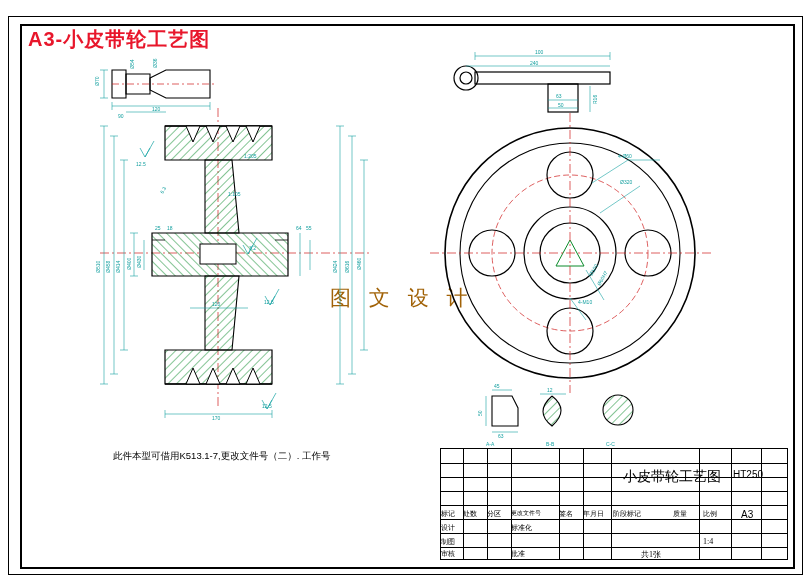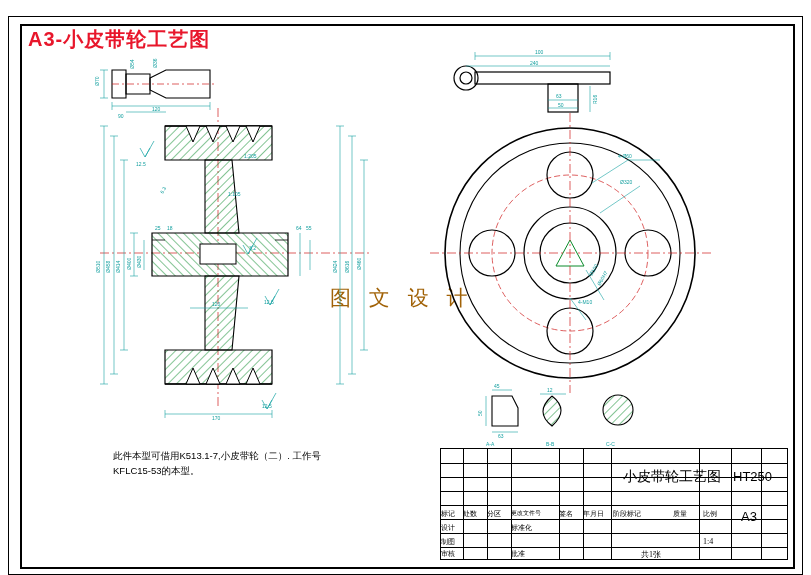--- a/index.html
+++ b/index.html
@@ -11,21 +11,21 @@
   .watermark{position:absolute;left:330px;top:276px;font-size:21px;color:#a16207;letter-spacing:6px;font-family:"Liberation Sans",sans-serif;}
   svg.draw{position:absolute;left:0;top:0;width:811px;height:575px;}
   .tech-note{position:absolute;left:113px;top:440px;font-size:9.5px;color:#000;line-height:15px;font-family:"Liberation Sans",sans-serif;}
   .tech-note div{white-space:nowrap;}
   
   .tblock{position:absolute;left:440px;top:440px;width:348px;height:112px;border:1.5px solid #000;box-sizing:border-box;}
   .tblock .vline{position:absolute;top:0;bottom:0;width:0;border-left:1px solid #000;}
   .tblock .hline{position:absolute;left:0;right:0;height:0;border-top:1px solid #000;}
   .cellt{position:absolute;font-size:7px;color:#000;font-family:Liberation Serif, serif;text-align:left;white-space:nowrap;}
   .bigname{position:absolute;font-size:14px;color:#000;font-family:"Liberation Sans",sans-serif;white-space:nowrap;}
-  .mat{position:absolute;font-size:13px;color:#000;font-family:"Liberation Sans",sans-serif;white-space:nowrap;}
+  .mat{position:absolute;font-size:10px;color:#000;font-family:"Liberation Sans",sans-serif;white-space:nowrap;}
   .dimtxt{font-size:5px;fill:#15a0a0;font-family:"Liberation Sans",sans-serif;}
   .dimtxt2{font-size:5px;fill:#16a3a3;font-family:"Liberation Sans",sans-serif;}
 </style>
 </head>
 <body>
 
 <div id="sheet">
 
   <div class="frame-outer"></div>
   <div class="frame-inner"></div>
@@ -225,22 +225,21 @@
     <text class="dimtxt" x="494" y="380">45</text>
     <text class="dimtxt" x="482" y="408" transform="rotate(-90 482,408)">50</text>
     <text class="dimtxt" x="498" y="430">63</text>
     <text class="dimtxt" x="547" y="384">12</text>
     <text class="dimtxt2" x="486" y="438">A-A</text>
     <text class="dimtxt2" x="546" y="438">B-B</text>
     <text class="dimtxt2" x="606" y="438">C-C</text>
   </svg>
 
   <div class="tech-note">
-    <div>此件本型可借用K513.1-7,小皮带轮（二）. 工作号</div>
-    <div>KFLC15-53的本型。</div>
+    <div>此件本型可借用K513.1-7,更改文件号（二）. 工作号</div>
   </div>
 
   <div class="tblock">
     <div class="hline" style="top:14px;"></div>
     <div class="hline" style="top:28px;"></div>
     <div class="hline" style="top:42px;"></div>
     <div class="hline" style="top:56px;"></div>
     <div class="hline" style="top:70px;"></div>
     <div class="hline" style="top:84px;"></div>
     <div class="hline" style="top:98px;"></div>

